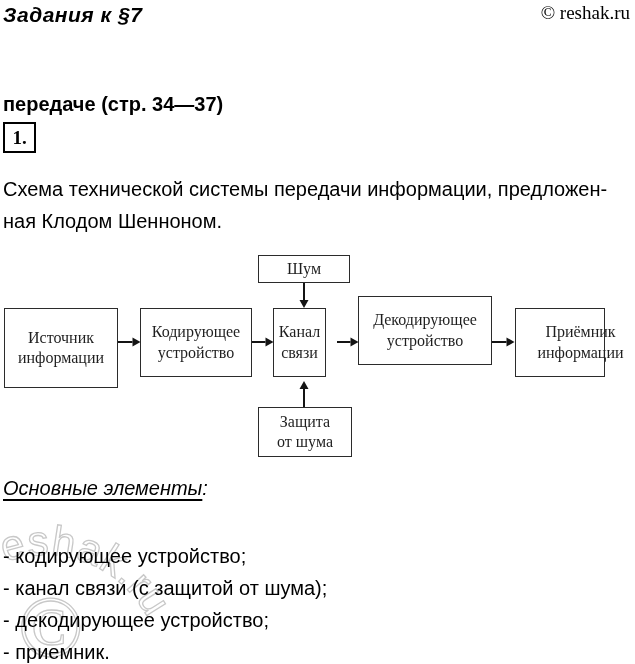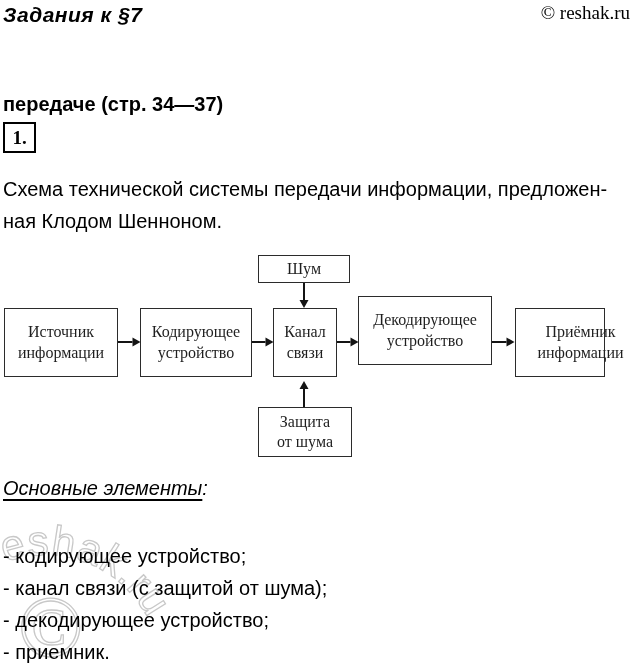--- a/index.html
+++ b/index.html
@@ -26,23 +26,23 @@
   .intro1{left:3px;top:178px;font-size:20px;white-space:nowrap;}
   .intro2{left:3px;top:210px;font-size:20px;white-space:nowrap;}
   
   .dbox{
     border:1.5px solid #2b2b2b;background:#fff;box-sizing:border-box;
     display:flex;flex-direction:column;align-items:center;justify-content:center;
     font-family:"Liberation Serif","DejaVu Serif",serif;font-size:16px;color:#1f1f1f;
     text-align:center;line-height:1.28;
   }
   .b-noise{left:258px;top:255px;width:92px;height:28px;}
-  .b-src{left:4px;top:308px;width:114px;height:69px;}
+  .b-src{left:4px;top:308px;width:114px;height:80px;}
   .b-enc{left:140px;top:308px;width:112px;height:69px;}
-  .b-chan{left:273px;top:308px;width:64px;height:69px;}
+  .b-chan{left:273px;top:308px;width:53px;height:69px;}
   .b-dec{left:358px;top:296px;width:134px;height:69px;}
   .b-rcv{left:515px;top:308px;width:90px;height:69px;padding-left:41px;}
   .b-prot{left:258px;top:407px;width:94px;height:50px;}
   .arrows{left:0;top:0;width:635px;height:664px;pointer-events:none;}
   
   .el-head{left:3px;top:477px;font-size:20px;font-style:italic;}
   .el-head .u{text-decoration:underline;text-underline-offset:4px;}
   .li0{left:3px;top:513px;font-size:20px;}
   .li1{left:3px;top:545px;font-size:20px;}
   .li2{left:3px;top:577px;font-size:20px;}

